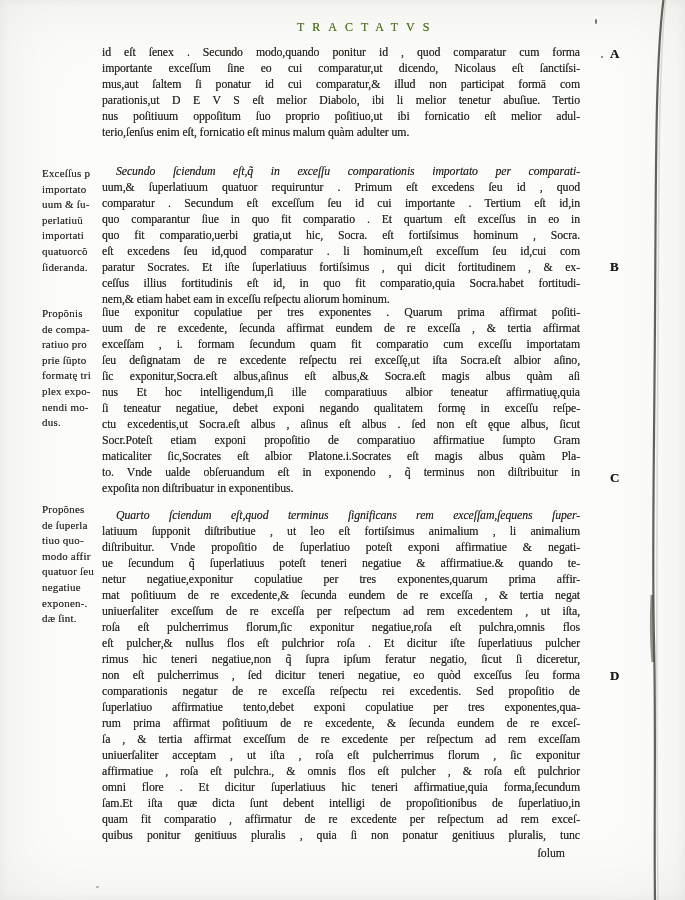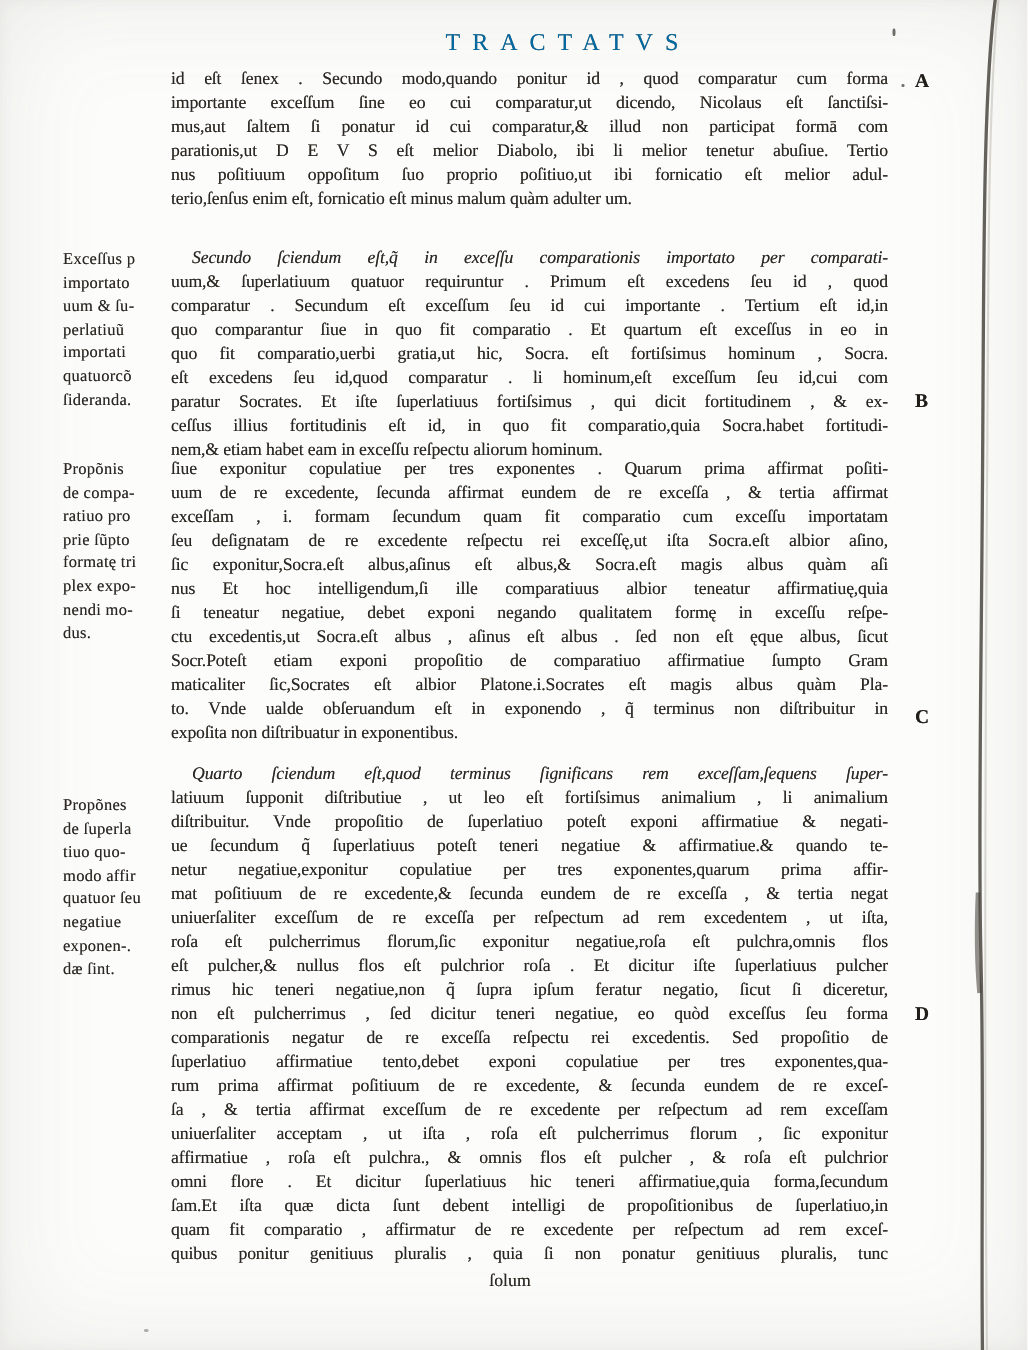--- a/index.html
+++ b/index.html
@@ -8,35 +8,35 @@
     background:#fcfcfa;
     font-family:"Liberation Serif","DejaVu Serif",serif;
     color:#2b2722;
   }
   .vignette{
     position:absolute;inset:0;pointer-events:none;
     box-shadow:inset 0 0 70px rgba(110,105,95,.12), inset 0 0 10px rgba(110,105,95,.07);
   }
   .running-header{
     position:absolute;left:297px;top:20px;
-    font-size:16px;letter-spacing:8px;white-space:nowrap;
-    color:#0369a1;text-shadow:0 0 .4px rgba(40,36,30,.6);
+    font-size:12px;letter-spacing:8px;white-space:nowrap;
+    color:#4d7c0f;text-shadow:0 0 .4px rgba(40,36,30,.6);
   }
-  .textblock{position:absolute;left:114px;top:0;width:478px;height:648px;}
+  .textblock{position:absolute;left:102px;top:0;width:478px;height:648px;}
   .para{position:absolute;left:0;width:100%;}
   .line{
     font-size:11.8px;line-height:16px;letter-spacing:-0.1px;
     text-align:justify;text-align-last:justify;
     text-shadow:0 0 .4px rgba(43,39,34,.65);
   }
   .line.short{text-align-last:left;}
   .line.indent{text-indent:14px;font-style:italic;}
   .catchword{
     position:absolute;left:115px;top:845px;width:450px;
-    text-align:center;font-size:11.8px;line-height:16px;
+    text-align:right;font-size:11.8px;line-height:16px;
     text-shadow:0 0 .4px rgba(43,39,34,.65);
   }
   .margin-note{
     position:absolute;left:42px;width:74px;
     font-size:11px;line-height:15.6px;letter-spacing:.2px;
     text-shadow:0 0 .4px rgba(43,39,34,.6);
   }
   .margin-letter{
     position:absolute;left:610px;
     font-size:13px;font-weight:bold;color:#201d19;
@@ -125,21 +125,21 @@
       <div class="margin-note" style="top: 306px;">
         <div>Propõnis</div>
         <div>de compa-</div>
         <div>ratiuo pro</div>
         <div>prie ſũpto</div>
         <div>formatę tri</div>
         <div>plex expo-</div>
         <div>nendi mo-</div>
         <div>dus.</div>
       </div>
-      <div class="margin-note" style="top: 502px; margin-top: 28px;">
+      <div class="margin-note" style="top: 502px;">
         <div>Propõnes</div>
         <div>de ſuperla</div>
         <div>tiuo quo-</div>
         <div>modo affir</div>
         <div>quatuor ſeu</div>
         <div>negatiue</div>
         <div>exponen-.</div>
         <div>dæ ſint.</div>
       </div>
     </div>

